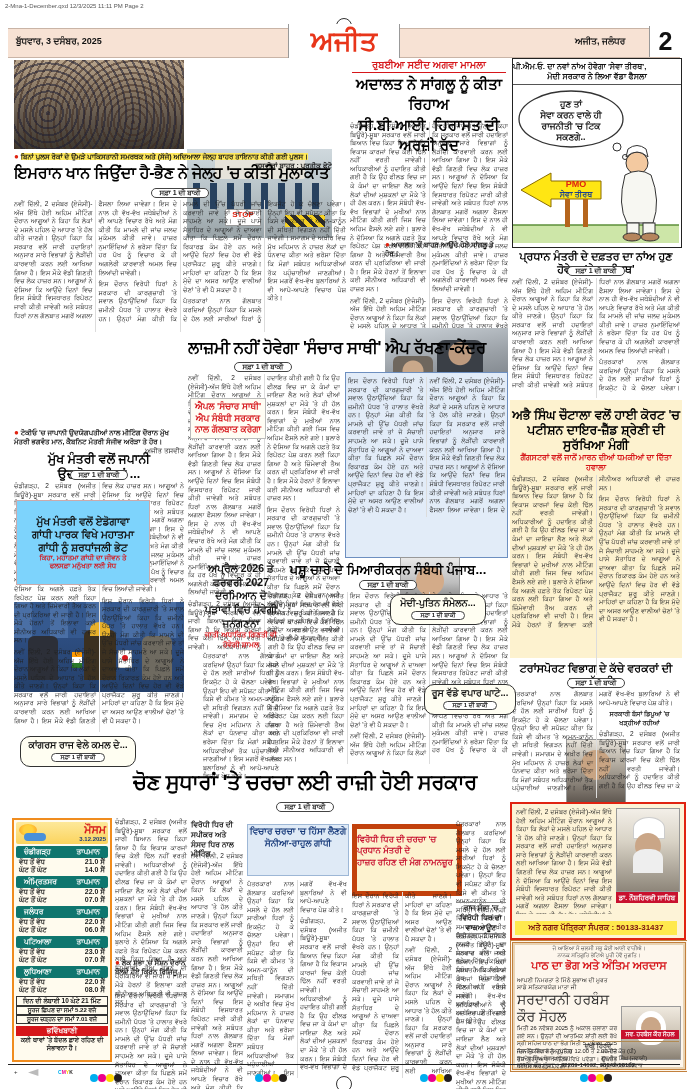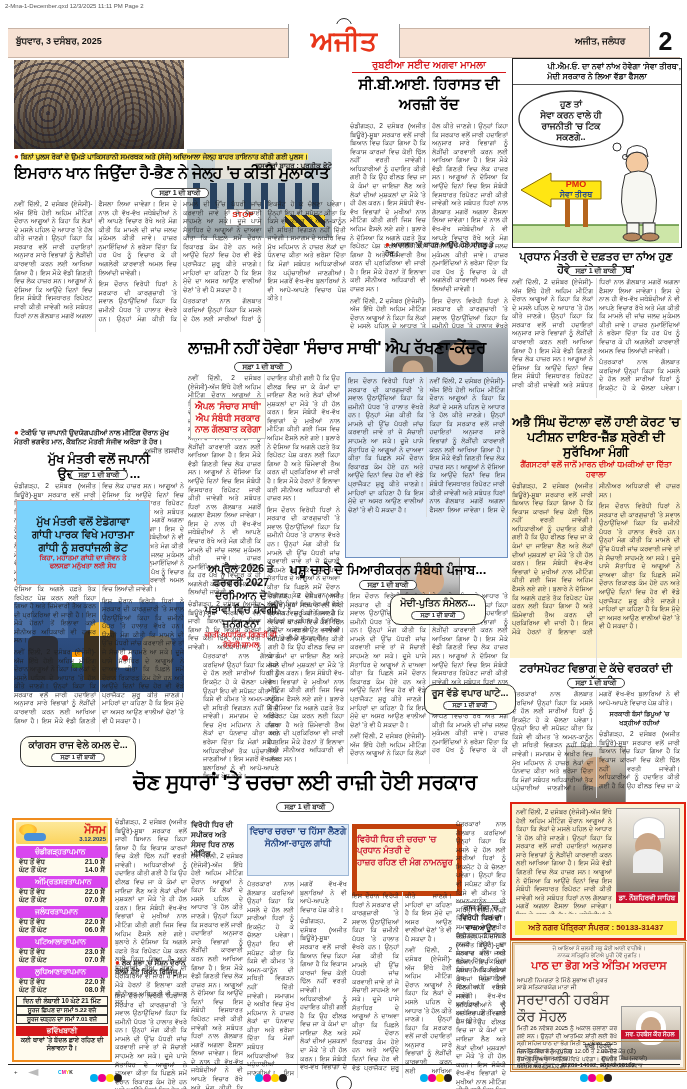--- a/index.html
+++ b/index.html
@@ -12,21 +12,21 @@
   .pill{display:block;width:max-content;margin:2px auto;border:1px solid #444;border-radius:8px;padding:0 8px;font-size:7px;font-weight:bold;background:#fff;color:#222;}
   .headline{font-weight:bold;color:#000;}
   .kicker{color:#d6161a;font-weight:bold;text-align:center;border-bottom:1.5px solid #d6161a;padding-bottom:1px;}
   .photo{background:linear-gradient(160deg,#9a8a76,#6d6152 45%,#4a4238);position:relative;overflow:hidden;}
   .caption{font-size:7px;font-weight:bold;line-height:1.25;color:#111;}
   .reddot{color:#e02311;font-size:8px;}
   p{margin:0 0 3px 0;}
   .story-head-sm{font-weight:bold;font-size:11.5px;line-height:1.2;text-align:center;color:#000;}
   .subred{color:#d6161a;font-weight:bold;font-size:8px;text-align:center;}
   .boxpill{border:1.5px solid #333;border-radius:10px;background:#fffef2;text-align:center;font-weight:bold;font-size:9.5px;padding:2px 4px;}
-  .wrow-head{background:#d946ef;color:#fff;font-weight:bold;font-size:7.5px;display:flex;padding:1px 19px;border-radius:2px;}
+  .wrow-head{background:#0f766e;color:#fff;font-weight:bold;font-size:7.5px;display:flex;justify-content:space-between;padding:1px 8px;border-radius:2px;}
   .wrow{display:flex;justify-content:space-between;font-size:7px;font-weight:bold;padding:0 3px;color:#222;}
   .mark{background:#bbb;}
 </style>
 </head>
 <body>
 
 <div class="abs" style="left:5px;top:3px;font-size:6px;color:#555;">2-Mna-1-December.qxd   12/3/2025   11:11 PM   Page 2</div>
 <div class="abs" style="left:336px;top:18px;width:14px;height:14px;border:1px solid #333;border-radius:50%;"></div>
 <div class="abs" style="left:330px;top:24px;width:26px;height:1px;background:#333;"></div>
 
@@ -60,39 +60,40 @@
 <div class="abs tiny" style="left:14px;top:200px;width:332px;height:132px;">
   <div class="cols4">
     <p>ਨਵੀਂ ਦਿੱਲੀ, 2 ਦਸੰਬਰ (ਏਜੰਸੀ)-ਅੱਜ ਇੱਥੇ ਹੋਈ ਅਹਿਮ ਮੀਟਿੰਗ ਦੌਰਾਨ ਆਗੂਆਂ ਨੇ ਕਿਹਾ ਕਿ ਲੋਕਾਂ ਦੇ ਮਸਲੇ ਪਹਿਲ ਦੇ ਆਧਾਰ 'ਤੇ ਹੱਲ ਕੀਤੇ ਜਾਣਗੇ। ਉਨ੍ਹਾਂ ਕਿਹਾ ਕਿ ਸਰਕਾਰ ਵਲੋਂ ਜਾਰੀ ਹਦਾਇਤਾਂ ਅਨੁਸਾਰ ਸਾਰੇ ਵਿਭਾਗਾਂ ਨੂੰ ਲੋੜੀਂਦੀ ਕਾਰਵਾਈ ਕਰਨ ਲਈ ਆਖਿਆ ਗਿਆ ਹੈ। ਇਸ ਮੌਕੇ ਵੱਡੀ ਗਿਣਤੀ ਵਿਚ ਲੋਕ ਹਾਜ਼ਰ ਸਨ। ਆਗੂਆਂ ਨੇ ਦੱਸਿਆ ਕਿ ਆਉਂਦੇ ਦਿਨਾਂ ਵਿਚ ਇਸ ਸੰਬੰਧੀ ਵਿਸਥਾਰਤ ਰਿਪੋਰਟ ਜਾਰੀ ਕੀਤੀ ਜਾਵੇਗੀ ਅਤੇ ਸਬੰਧਤ ਧਿਰਾਂ ਨਾਲ ਗੱਲਬਾਤ ਮਗਰੋਂ ਅਗਲਾ ਫੈਸਲਾ ਲਿਆ ਜਾਵੇਗਾ। ਇਸ ਦੇ ਨਾਲ ਹੀ ਵੱਖ-ਵੱਖ ਜਥੇਬੰਦੀਆਂ ਨੇ ਵੀ ਆਪਣੇ ਵਿਚਾਰ ਰੱਖੇ ਅਤੇ ਮੰਗ ਕੀਤੀ ਕਿ ਮਾਮਲੇ ਦੀ ਜਾਂਚ ਜਲਦ ਮੁਕੰਮਲ ਕੀਤੀ ਜਾਵੇ। ਹਾਜ਼ਰ ਨੁਮਾਇੰਦਿਆਂ ਨੇ ਭਰੋਸਾ ਦਿੱਤਾ ਕਿ ਹਰ ਪੱਖ ਨੂੰ ਵਿਚਾਰ ਕੇ ਹੀ ਅਗਲੇਰੀ ਕਾਰਵਾਈ ਅਮਲ ਵਿਚ ਲਿਆਂਦੀ ਜਾਵੇਗੀ।</p>
     <p>ਇਸ ਦੌਰਾਨ ਵਿਰੋਧੀ ਧਿਰਾਂ ਨੇ ਸਰਕਾਰ ਦੀ ਕਾਰਗੁਜ਼ਾਰੀ 'ਤੇ ਸਵਾਲ ਉਠਾਉਂਦਿਆਂ ਕਿਹਾ ਕਿ ਜ਼ਮੀਨੀ ਪੱਧਰ 'ਤੇ ਹਾਲਾਤ ਵੱਖਰੇ ਹਨ। ਉਨ੍ਹਾਂ ਮੰਗ ਕੀਤੀ ਕਿ ਮਾਮਲੇ ਦੀ ਉੱਚ ਪੱਧਰੀ ਜਾਂਚ ਕਰਵਾਈ ਜਾਵੇ ਤਾਂ ਜੋ ਸੱਚਾਈ ਸਾਹਮਣੇ ਆ ਸਕੇ। ਦੂਜੇ ਪਾਸੇ ਸੱਤਾਧਿਰ ਦੇ ਆਗੂਆਂ ਨੇ ਦਾਅਵਾ ਕੀਤਾ ਕਿ ਪਿਛਲੇ ਸਮੇਂ ਦੌਰਾਨ ਰਿਕਾਰਡ ਕੰਮ ਹੋਏ ਹਨ ਅਤੇ ਆਉਂਦੇ ਦਿਨਾਂ ਵਿਚ ਹੋਰ ਵੀ ਵੱਡੇ ਪ੍ਰਾਜੈਕਟ ਸ਼ੁਰੂ ਕੀਤੇ ਜਾਣਗੇ। ਮਾਹਿਰਾਂ ਦਾ ਕਹਿਣਾ ਹੈ ਕਿ ਇਸ ਮੁੱਦੇ ਦਾ ਅਸਰ ਆਉਣ ਵਾਲੀਆਂ ਚੋਣਾਂ 'ਤੇ ਵੀ ਪੈ ਸਕਦਾ ਹੈ।</p>
     <p>ਪੱਤਰਕਾਰਾਂ ਨਾਲ ਗੱਲਬਾਤ ਕਰਦਿਆਂ ਉਨ੍ਹਾਂ ਕਿਹਾ ਕਿ ਮਸਲੇ ਦੇ ਹੱਲ ਲਈ ਸਾਰੀਆਂ ਧਿਰਾਂ ਨੂੰ ਇਕਜੁੱਟ ਹੋ ਕੇ ਚੱਲਣਾ ਪਵੇਗਾ। ਉਨ੍ਹਾਂ ਇਹ ਵੀ ਸਪੱਸ਼ਟ ਕੀਤਾ ਕਿ ਕਿਸੇ ਵੀ ਕੀਮਤ 'ਤੇ ਅਮਨ-ਕਾਨੂੰਨ ਦੀ ਸਥਿਤੀ ਵਿਗੜਨ ਨਹੀਂ ਦਿੱਤੀ ਜਾਵੇਗੀ। ਸਮਾਗਮ ਦੇ ਅਖ਼ੀਰ ਵਿਚ ਮੁੱਖ ਮਹਿਮਾਨ ਨੇ ਹਾਜ਼ਰ ਲੋਕਾਂ ਦਾ ਧੰਨਵਾਦ ਕੀਤਾ ਅਤੇ ਭਰੋਸਾ ਦਿੱਤਾ ਕਿ ਮੰਗਾਂ ਸਬੰਧਤ ਅਧਿਕਾਰੀਆਂ ਤੱਕ ਪਹੁੰਚਾਈਆਂ ਜਾਣਗੀਆਂ। ਇਸ ਮਗਰੋਂ ਵੱਖ-ਵੱਖ ਬੁਲਾਰਿਆਂ ਨੇ ਵੀ ਆਪੋ-ਆਪਣੇ ਵਿਚਾਰ ਪੇਸ਼ ਕੀਤੇ।</p>
   </div>
 </div>
 
 <div class="abs kicker" style="left:352px;top:59px;width:154px;font-size:10px;">ਰੁਬਈਆ ਸਈਦ ਅਗਵਾ ਮਾਮਲਾ</div>
 <div class="abs headline" style="left:350px;top:74px;width:158px;font-size:15px;text-align:center;line-height:1.35;">
+  <div>ਅਦਾਲਤ ਨੇ ਸਾਂਗਲੂ ਨੂੰ ਕੀਤਾ ਰਿਹਾਅ</div>
   <div>ਸੀ.ਬੀ.ਆਈ. ਹਿਰਾਸਤ ਦੀ ਅਰਜ਼ੀ ਰੱਦ</div>
 </div>
 <div class="abs tiny" style="left:350px;top:122px;width:158px;height:210px;">
   <div class="cols2">
     <p>ਚੰਡੀਗੜ੍ਹ, 2 ਦਸੰਬਰ (ਅਜੀਤ ਬਿਊਰੋ)-ਸੂਬਾ ਸਰਕਾਰ ਵਲੋਂ ਜਾਰੀ ਬਿਆਨ ਵਿਚ ਕਿਹਾ ਗਿਆ ਹੈ ਕਿ ਵਿਕਾਸ ਕਾਰਜਾਂ ਵਿਚ ਕੋਈ ਢਿੱਲ ਨਹੀਂ ਵਰਤੀ ਜਾਵੇਗੀ। ਅਧਿਕਾਰੀਆਂ ਨੂੰ ਹਦਾਇਤ ਕੀਤੀ ਗਈ ਹੈ ਕਿ ਉਹ ਫੀਲਡ ਵਿਚ ਜਾ ਕੇ ਕੰਮਾਂ ਦਾ ਜਾਇਜ਼ਾ ਲੈਣ ਅਤੇ ਲੋਕਾਂ ਦੀਆਂ ਮੁਸ਼ਕਲਾਂ ਦਾ ਮੌਕੇ 'ਤੇ ਹੀ ਹੱਲ ਕਰਨ। ਇਸ ਸੰਬੰਧੀ ਵੱਖ-ਵੱਖ ਵਿਭਾਗਾਂ ਦੇ ਮੁਖੀਆਂ ਨਾਲ ਮੀਟਿੰਗ ਕੀਤੀ ਗਈ ਜਿਸ ਵਿਚ ਅਹਿਮ ਫੈਸਲੇ ਲਏ ਗਏ। ਬੁਲਾਰੇ ਨੇ ਦੱਸਿਆ ਕਿ ਅਗਲੇ ਹਫ਼ਤੇ ਤੱਕ ਰਿਪੋਰਟ ਪੇਸ਼ ਕਰਨ ਲਈ ਕਿਹਾ ਗਿਆ ਹੈ ਅਤੇ ਜ਼ਿੰਮੇਵਾਰੀ ਤੈਅ ਕਰਨ ਦੀ ਪ੍ਰਕਿਰਿਆ ਵੀ ਜਾਰੀ ਹੈ। ਇਸ ਮੌਕੇ ਹੋਰਨਾਂ ਤੋਂ ਇਲਾਵਾ ਕਈ ਸੀਨੀਅਰ ਅਧਿਕਾਰੀ ਵੀ ਹਾਜ਼ਰ ਸਨ।</p>
     <p>ਨਵੀਂ ਦਿੱਲੀ, 2 ਦਸੰਬਰ (ਏਜੰਸੀ)-ਅੱਜ ਇੱਥੇ ਹੋਈ ਅਹਿਮ ਮੀਟਿੰਗ ਦੌਰਾਨ ਆਗੂਆਂ ਨੇ ਕਿਹਾ ਕਿ ਲੋਕਾਂ ਦੇ ਮਸਲੇ ਪਹਿਲ ਦੇ ਆਧਾਰ 'ਤੇ ਹੱਲ ਕੀਤੇ ਜਾਣਗੇ। ਉਨ੍ਹਾਂ ਕਿਹਾ ਕਿ ਸਰਕਾਰ ਵਲੋਂ ਜਾਰੀ ਹਦਾਇਤਾਂ ਅਨੁਸਾਰ ਸਾਰੇ ਵਿਭਾਗਾਂ ਨੂੰ ਲੋੜੀਂਦੀ ਕਾਰਵਾਈ ਕਰਨ ਲਈ ਆਖਿਆ ਗਿਆ ਹੈ। ਇਸ ਮੌਕੇ ਵੱਡੀ ਗਿਣਤੀ ਵਿਚ ਲੋਕ ਹਾਜ਼ਰ ਸਨ। ਆਗੂਆਂ ਨੇ ਦੱਸਿਆ ਕਿ ਆਉਂਦੇ ਦਿਨਾਂ ਵਿਚ ਇਸ ਸੰਬੰਧੀ ਵਿਸਥਾਰਤ ਰਿਪੋਰਟ ਜਾਰੀ ਕੀਤੀ ਜਾਵੇਗੀ ਅਤੇ ਸਬੰਧਤ ਧਿਰਾਂ ਨਾਲ ਗੱਲਬਾਤ ਮਗਰੋਂ ਅਗਲਾ ਫੈਸਲਾ ਲਿਆ ਜਾਵੇਗਾ। ਇਸ ਦੇ ਨਾਲ ਹੀ ਵੱਖ-ਵੱਖ ਜਥੇਬੰਦੀਆਂ ਨੇ ਵੀ ਆਪਣੇ ਵਿਚਾਰ ਰੱਖੇ ਅਤੇ ਮੰਗ ਕੀਤੀ ਕਿ ਮਾਮਲੇ ਦੀ ਜਾਂਚ ਜਲਦ ਮੁਕੰਮਲ ਕੀਤੀ ਜਾਵੇ। ਹਾਜ਼ਰ ਨੁਮਾਇੰਦਿਆਂ ਨੇ ਭਰੋਸਾ ਦਿੱਤਾ ਕਿ ਹਰ ਪੱਖ ਨੂੰ ਵਿਚਾਰ ਕੇ ਹੀ ਅਗਲੇਰੀ ਕਾਰਵਾਈ ਅਮਲ ਵਿਚ ਲਿਆਂਦੀ ਜਾਵੇਗੀ।</p>
     <p>ਇਸ ਦੌਰਾਨ ਵਿਰੋਧੀ ਧਿਰਾਂ ਨੇ ਸਰਕਾਰ ਦੀ ਕਾਰਗੁਜ਼ਾਰੀ 'ਤੇ ਸਵਾਲ ਉਠਾਉਂਦਿਆਂ ਕਿਹਾ ਕਿ ਜ਼ਮੀਨੀ ਪੱਧਰ 'ਤੇ ਹਾਲਾਤ ਵੱਖਰੇ ਹਨ। ਉਨ੍ਹਾਂ ਮੰਗ ਕੀਤੀ ਕਿ ਮਾਮਲੇ ਦੀ ਉੱਚ ਪੱਧਰੀ ਜਾਂਚ ਕਰਵਾਈ ਜਾਵੇ ਤਾਂ ਜੋ ਸੱਚਾਈ ਸਾਹਮਣੇ ਆ ਸਕੇ। ਦੂਜੇ ਪਾਸੇ ਸੱਤਾਧਿਰ ਦੇ ਆਗੂਆਂ ਨੇ ਦਾਅਵਾ ਕੀਤਾ ਕਿ ਪਿਛਲੇ ਸਮੇਂ ਦੌਰਾਨ ਰਿਕਾਰਡ ਕੰਮ ਹੋਏ ਹਨ ਅਤੇ ਆਉਂਦੇ ਦਿਨਾਂ ਵਿਚ ਹੋਰ ਵੀ ਵੱਡੇ ਪ੍ਰਾਜੈਕਟ ਸ਼ੁਰੂ ਕੀਤੇ ਜਾਣਗੇ। ਮਾਹਿਰਾਂ ਦਾ ਕਹਿਣਾ ਹੈ ਕਿ ਇਸ ਮੁੱਦੇ ਦਾ ਅਸਰ ਆਉਣ ਵਾਲੀਆਂ ਚੋਣਾਂ 'ਤੇ ਵੀ ਪੈ ਸਕਦਾ ਹੈ।</p>
   </div>
 </div>
 <div class="abs photo" style="left:385px;top:150px;width:123px;height:88px;background:linear-gradient(170deg,#cbd2d8 0%,#9aa0a6 40%,#5d646b 100%);">
   <div class="abs" style="left:8px;top:28px;width:40px;height:60px;background:radial-gradient(circle at 50% 25%,#c9a88a 0 10px,#6f675e 11px 100%);border-radius:6px 6px 0 0;"></div>
   <div class="abs" style="left:52px;top:12px;width:46px;height:76px;background:radial-gradient(circle at 50% 18%,#bd9a7e 0 11px,#3a3f46 12px 100%);border-radius:8px 8px 0 0;"></div>
 </div>
 <div class="abs caption" style="left:385px;top:240px;width:123px;">
   <span class="reddot">●</span> <span>ਅਦਾਲਤ 'ਚੋਂ ਬਾਹਰ ਆਉਂਦੇ ਹੋਏ ਸਾਂਗਲੂ ਤੇ ਹੋਰ।</span>
 </div>
 
 <div class="abs" style="left:512px;top:58px;width:168px;height:188px;border:1.5px solid #222;background:#fff;">
-  <div style="font-size:8px;font-weight:bold;text-align:right;padding-top:3px;">ਪੀ.ਐਮ.ਓ. ਦਾ ਨਵਾਂ ਨਾਂਅ ਹੋਵੇਗਾ 'ਸੇਵਾ ਤੀਰਥ',</div>
+  <div style="font-size:8px;font-weight:bold;text-align:left;padding-top:3px;">ਪੀ.ਐਮ.ਓ. ਦਾ ਨਵਾਂ ਨਾਂਅ ਹੋਵੇਗਾ 'ਸੇਵਾ ਤੀਰਥ',</div>
   <div style="font-size:8px;font-weight:bold;text-align:center;border-bottom:1px solid #555;padding-bottom:2px;">ਮੋਦੀ ਸਰਕਾਰ ਨੇ ਲਿਆ ਵੱਡਾ ਫੈਸਲਾ</div>
   <svg width="166" height="158" viewBox="0 0 166 158">
     <rect x="0" y="140" width="166" height="18" fill="#cde6a8"></rect>
     <line x1="0" y1="140" x2="166" y2="140" stroke="#5d8f3a" stroke-width="1.5"></line>
     <ellipse cx="58" cy="34" rx="52" ry="28" fill="#fff" stroke="#333" stroke-width="1.3"></ellipse>
     <circle cx="104" cy="62" r="4" fill="#fff" stroke="#333"></circle>
     <circle cx="112" cy="72" r="2.5" fill="#fff" stroke="#333"></circle>
     <text x="58" y="22" font-size="9" font-weight="bold" text-anchor="middle" fill="#111">ਹੁਣ ਤਾਂ</text>
     <text x="58" y="33" font-size="9" font-weight="bold" text-anchor="middle" fill="#111">ਸੇਵਾ ਕਰਨ ਵਾਲੇ ਹੀ</text>
     <text x="58" y="44" font-size="9" font-weight="bold" text-anchor="middle" fill="#111">ਰਾਜਨੀਤੀ 'ਚ ਟਿਕ</text>
@@ -117,21 +118,21 @@
     <span class="pill">ਸਫ਼ਾ 1 ਦੀ ਬਾਕੀ</span>
   </div>
 <div class="abs tiny" style="left:512px;top:278px;width:168px;height:120px;">
   <div class="cols2">
     <p>ਨਵੀਂ ਦਿੱਲੀ, 2 ਦਸੰਬਰ (ਏਜੰਸੀ)-ਅੱਜ ਇੱਥੇ ਹੋਈ ਅਹਿਮ ਮੀਟਿੰਗ ਦੌਰਾਨ ਆਗੂਆਂ ਨੇ ਕਿਹਾ ਕਿ ਲੋਕਾਂ ਦੇ ਮਸਲੇ ਪਹਿਲ ਦੇ ਆਧਾਰ 'ਤੇ ਹੱਲ ਕੀਤੇ ਜਾਣਗੇ। ਉਨ੍ਹਾਂ ਕਿਹਾ ਕਿ ਸਰਕਾਰ ਵਲੋਂ ਜਾਰੀ ਹਦਾਇਤਾਂ ਅਨੁਸਾਰ ਸਾਰੇ ਵਿਭਾਗਾਂ ਨੂੰ ਲੋੜੀਂਦੀ ਕਾਰਵਾਈ ਕਰਨ ਲਈ ਆਖਿਆ ਗਿਆ ਹੈ। ਇਸ ਮੌਕੇ ਵੱਡੀ ਗਿਣਤੀ ਵਿਚ ਲੋਕ ਹਾਜ਼ਰ ਸਨ। ਆਗੂਆਂ ਨੇ ਦੱਸਿਆ ਕਿ ਆਉਂਦੇ ਦਿਨਾਂ ਵਿਚ ਇਸ ਸੰਬੰਧੀ ਵਿਸਥਾਰਤ ਰਿਪੋਰਟ ਜਾਰੀ ਕੀਤੀ ਜਾਵੇਗੀ ਅਤੇ ਸਬੰਧਤ ਧਿਰਾਂ ਨਾਲ ਗੱਲਬਾਤ ਮਗਰੋਂ ਅਗਲਾ ਫੈਸਲਾ ਲਿਆ ਜਾਵੇਗਾ। ਇਸ ਦੇ ਨਾਲ ਹੀ ਵੱਖ-ਵੱਖ ਜਥੇਬੰਦੀਆਂ ਨੇ ਵੀ ਆਪਣੇ ਵਿਚਾਰ ਰੱਖੇ ਅਤੇ ਮੰਗ ਕੀਤੀ ਕਿ ਮਾਮਲੇ ਦੀ ਜਾਂਚ ਜਲਦ ਮੁਕੰਮਲ ਕੀਤੀ ਜਾਵੇ। ਹਾਜ਼ਰ ਨੁਮਾਇੰਦਿਆਂ ਨੇ ਭਰੋਸਾ ਦਿੱਤਾ ਕਿ ਹਰ ਪੱਖ ਨੂੰ ਵਿਚਾਰ ਕੇ ਹੀ ਅਗਲੇਰੀ ਕਾਰਵਾਈ ਅਮਲ ਵਿਚ ਲਿਆਂਦੀ ਜਾਵੇਗੀ।</p>
     <p>ਪੱਤਰਕਾਰਾਂ ਨਾਲ ਗੱਲਬਾਤ ਕਰਦਿਆਂ ਉਨ੍ਹਾਂ ਕਿਹਾ ਕਿ ਮਸਲੇ ਦੇ ਹੱਲ ਲਈ ਸਾਰੀਆਂ ਧਿਰਾਂ ਨੂੰ ਇਕਜੁੱਟ ਹੋ ਕੇ ਚੱਲਣਾ ਪਵੇਗਾ। ਉਨ੍ਹਾਂ ਇਹ ਵੀ ਸਪੱਸ਼ਟ ਕੀਤਾ ਕਿ ਕਿਸੇ ਵੀ ਕੀਮਤ 'ਤੇ ਅਮਨ-ਕਾਨੂੰਨ ਦੀ ਸਥਿਤੀ ਵਿਗੜਨ ਨਹੀਂ ਦਿੱਤੀ ਜਾਵੇਗੀ। ਸਮਾਗਮ ਦੇ ਅਖ਼ੀਰ ਵਿਚ ਮੁੱਖ ਮਹਿਮਾਨ ਨੇ ਹਾਜ਼ਰ ਲੋਕਾਂ ਦਾ ਧੰਨਵਾਦ ਕੀਤਾ ਅਤੇ ਭਰੋਸਾ ਦਿੱਤਾ ਕਿ ਮੰਗਾਂ ਸਬੰਧਤ ਅਧਿਕਾਰੀਆਂ ਤੱਕ ਪਹੁੰਚਾਈਆਂ ਜਾਣਗੀਆਂ। ਇਸ ਮਗਰੋਂ ਵੱਖ-ਵੱਖ ਬੁਲਾਰਿਆਂ ਨੇ ਵੀ ਆਪੋ-ਆਪਣੇ ਵਿਚਾਰ ਪੇਸ਼ ਕੀਤੇ।</p>
   </div>
 </div>
 
 <div class="abs" style="left:510px;top:400px;width:172px;height:258px;background:#fdf2cf;">
-  <div class="story-head-sm" style="font-size:12.5px;padding-top:15px;">
+  <div class="story-head-sm" style="font-size:12.5px;padding-top:8px;">
     <div>ਅਭੈ ਸਿੰਘ ਚੌਟਾਲਾ ਵਲੋਂ ਹਾਈ ਕੋਰਟ 'ਚ</div>
     <div>ਪਟੀਸ਼ਨ ਦਾਇਰ-ਜ਼ੈੱਡ ਸ਼੍ਰੇਣੀ ਦੀ ਸੁਰੱਖਿਆ ਮੰਗੀ</div>
   </div>
   <div class="subred">ਗੈਂਗਸਟਰਾਂ ਵਲੋਂ ਜਾਨੋਂ ਮਾਰਨ ਦੀਆਂ ਧਮਕੀਆਂ ਦਾ ਦਿੱਤਾ ਹਵਾਲਾ</div>
   <div class="tiny" style="height:200px;margin-top:2px;padding:0 2px;">
     <div class="cols2">
       <p>ਚੰਡੀਗੜ੍ਹ, 2 ਦਸੰਬਰ (ਅਜੀਤ ਬਿਊਰੋ)-ਸੂਬਾ ਸਰਕਾਰ ਵਲੋਂ ਜਾਰੀ ਬਿਆਨ ਵਿਚ ਕਿਹਾ ਗਿਆ ਹੈ ਕਿ ਵਿਕਾਸ ਕਾਰਜਾਂ ਵਿਚ ਕੋਈ ਢਿੱਲ ਨਹੀਂ ਵਰਤੀ ਜਾਵੇਗੀ। ਅਧਿਕਾਰੀਆਂ ਨੂੰ ਹਦਾਇਤ ਕੀਤੀ ਗਈ ਹੈ ਕਿ ਉਹ ਫੀਲਡ ਵਿਚ ਜਾ ਕੇ ਕੰਮਾਂ ਦਾ ਜਾਇਜ਼ਾ ਲੈਣ ਅਤੇ ਲੋਕਾਂ ਦੀਆਂ ਮੁਸ਼ਕਲਾਂ ਦਾ ਮੌਕੇ 'ਤੇ ਹੀ ਹੱਲ ਕਰਨ। ਇਸ ਸੰਬੰਧੀ ਵੱਖ-ਵੱਖ ਵਿਭਾਗਾਂ ਦੇ ਮੁਖੀਆਂ ਨਾਲ ਮੀਟਿੰਗ ਕੀਤੀ ਗਈ ਜਿਸ ਵਿਚ ਅਹਿਮ ਫੈਸਲੇ ਲਏ ਗਏ। ਬੁਲਾਰੇ ਨੇ ਦੱਸਿਆ ਕਿ ਅਗਲੇ ਹਫ਼ਤੇ ਤੱਕ ਰਿਪੋਰਟ ਪੇਸ਼ ਕਰਨ ਲਈ ਕਿਹਾ ਗਿਆ ਹੈ ਅਤੇ ਜ਼ਿੰਮੇਵਾਰੀ ਤੈਅ ਕਰਨ ਦੀ ਪ੍ਰਕਿਰਿਆ ਵੀ ਜਾਰੀ ਹੈ। ਇਸ ਮੌਕੇ ਹੋਰਨਾਂ ਤੋਂ ਇਲਾਵਾ ਕਈ ਸੀਨੀਅਰ ਅਧਿਕਾਰੀ ਵੀ ਹਾਜ਼ਰ ਸਨ।</p>
       <p>ਇਸ ਦੌਰਾਨ ਵਿਰੋਧੀ ਧਿਰਾਂ ਨੇ ਸਰਕਾਰ ਦੀ ਕਾਰਗੁਜ਼ਾਰੀ 'ਤੇ ਸਵਾਲ ਉਠਾਉਂਦਿਆਂ ਕਿਹਾ ਕਿ ਜ਼ਮੀਨੀ ਪੱਧਰ 'ਤੇ ਹਾਲਾਤ ਵੱਖਰੇ ਹਨ। ਉਨ੍ਹਾਂ ਮੰਗ ਕੀਤੀ ਕਿ ਮਾਮਲੇ ਦੀ ਉੱਚ ਪੱਧਰੀ ਜਾਂਚ ਕਰਵਾਈ ਜਾਵੇ ਤਾਂ ਜੋ ਸੱਚਾਈ ਸਾਹਮਣੇ ਆ ਸਕੇ। ਦੂਜੇ ਪਾਸੇ ਸੱਤਾਧਿਰ ਦੇ ਆਗੂਆਂ ਨੇ ਦਾਅਵਾ ਕੀਤਾ ਕਿ ਪਿਛਲੇ ਸਮੇਂ ਦੌਰਾਨ ਰਿਕਾਰਡ ਕੰਮ ਹੋਏ ਹਨ ਅਤੇ ਆਉਂਦੇ ਦਿਨਾਂ ਵਿਚ ਹੋਰ ਵੀ ਵੱਡੇ ਪ੍ਰਾਜੈਕਟ ਸ਼ੁਰੂ ਕੀਤੇ ਜਾਣਗੇ। ਮਾਹਿਰਾਂ ਦਾ ਕਹਿਣਾ ਹੈ ਕਿ ਇਸ ਮੁੱਦੇ ਦਾ ਅਸਰ ਆਉਣ ਵਾਲੀਆਂ ਚੋਣਾਂ 'ਤੇ ਵੀ ਪੈ ਸਕਦਾ ਹੈ।</p>
     </div>
   </div>

